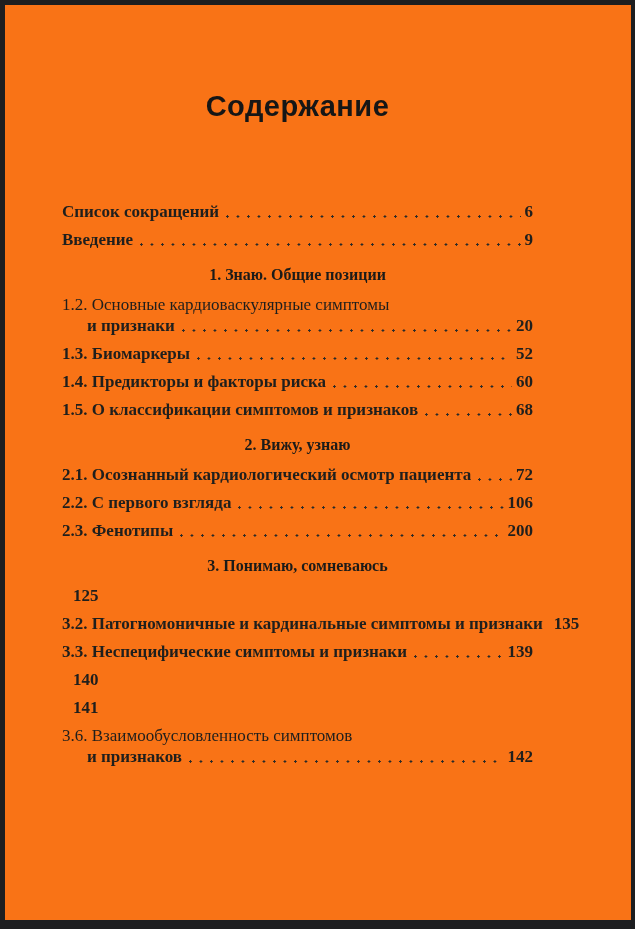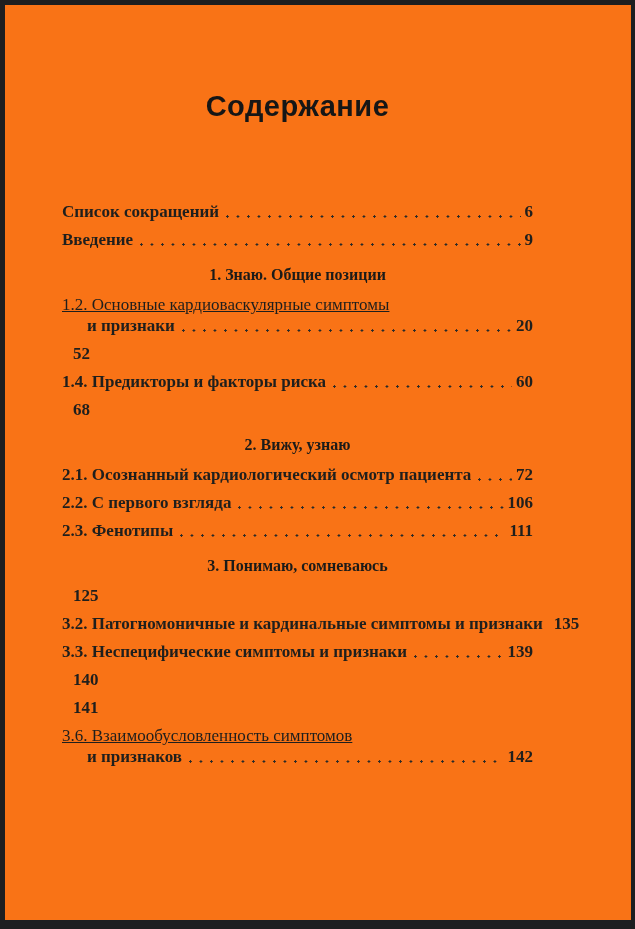--- a/index.html
+++ b/index.html
@@ -44,21 +44,20 @@
     color: #1b1b19;
   }
   .toc-entry {
     margin: 0 0 7px 0;
     font-size: 17px;
     line-height: 21px;
     color: #1f1f1d;
   }
   .toc-entry .line {
     white-space: nowrap;
-    text-decoration: underline;
   }
   .toc-entry .row {
     display: flex;
     align-items: flex-end;
     font-weight: bold;
   }
   .toc-entry .row > span:first-child {
     white-space: nowrap;
     flex: 0 0 auto;
   }
@@ -104,33 +103,35 @@
         <div class="toc-entry">
           <div class="line">1.2. Основные кардиоваскулярные симптомы</div>
           <div class="row cont">
             <span>и признаки</span>
             <span class="dots"></span>
             <span class="pg">20</span>
           </div>
         </div>
         <div class="toc-entry">
           <div class="row">
+            <span>1.3. Биомаркеры</span>
             <span class="dots"></span>
             <span class="pg">52</span>
           </div>
         </div>
         <div class="toc-entry">
           <div class="row">
             <span>1.4. Предикторы и факторы риска</span>
             <span class="dots"></span>
             <span class="pg">60</span>
           </div>
         </div>
         <div class="toc-entry">
           <div class="row">
+            <span>1.5. О классификации симптомов и признаков</span>
             <span class="dots"></span>
             <span class="pg">68</span>
           </div>
         </div>
         <div class="toc-heading">2. Вижу, узнаю</div>
         <div class="toc-entry">
           <div class="row">
             <span>2.1. Осознанный кардиологический осмотр пациента</span>
             <span class="dots"></span>
             <span class="pg">72</span>
@@ -140,21 +141,21 @@
           <div class="row">
             <span>2.2. С первого взгляда</span>
             <span class="dots"></span>
             <span class="pg">106</span>
           </div>
         </div>
         <div class="toc-entry">
           <div class="row">
             <span>2.3. Фенотипы</span>
             <span class="dots"></span>
-            <span class="pg">111</span>
+            <span class="pg">200</span>
           </div>
         </div>
         <div class="toc-heading">3. Понимаю, сомневаюсь</div>
         <div class="toc-entry">
           <div class="row">
             <span class="dots"></span>
             <span class="pg">125</span>
           </div>
         </div>
         <div class="toc-entry">

